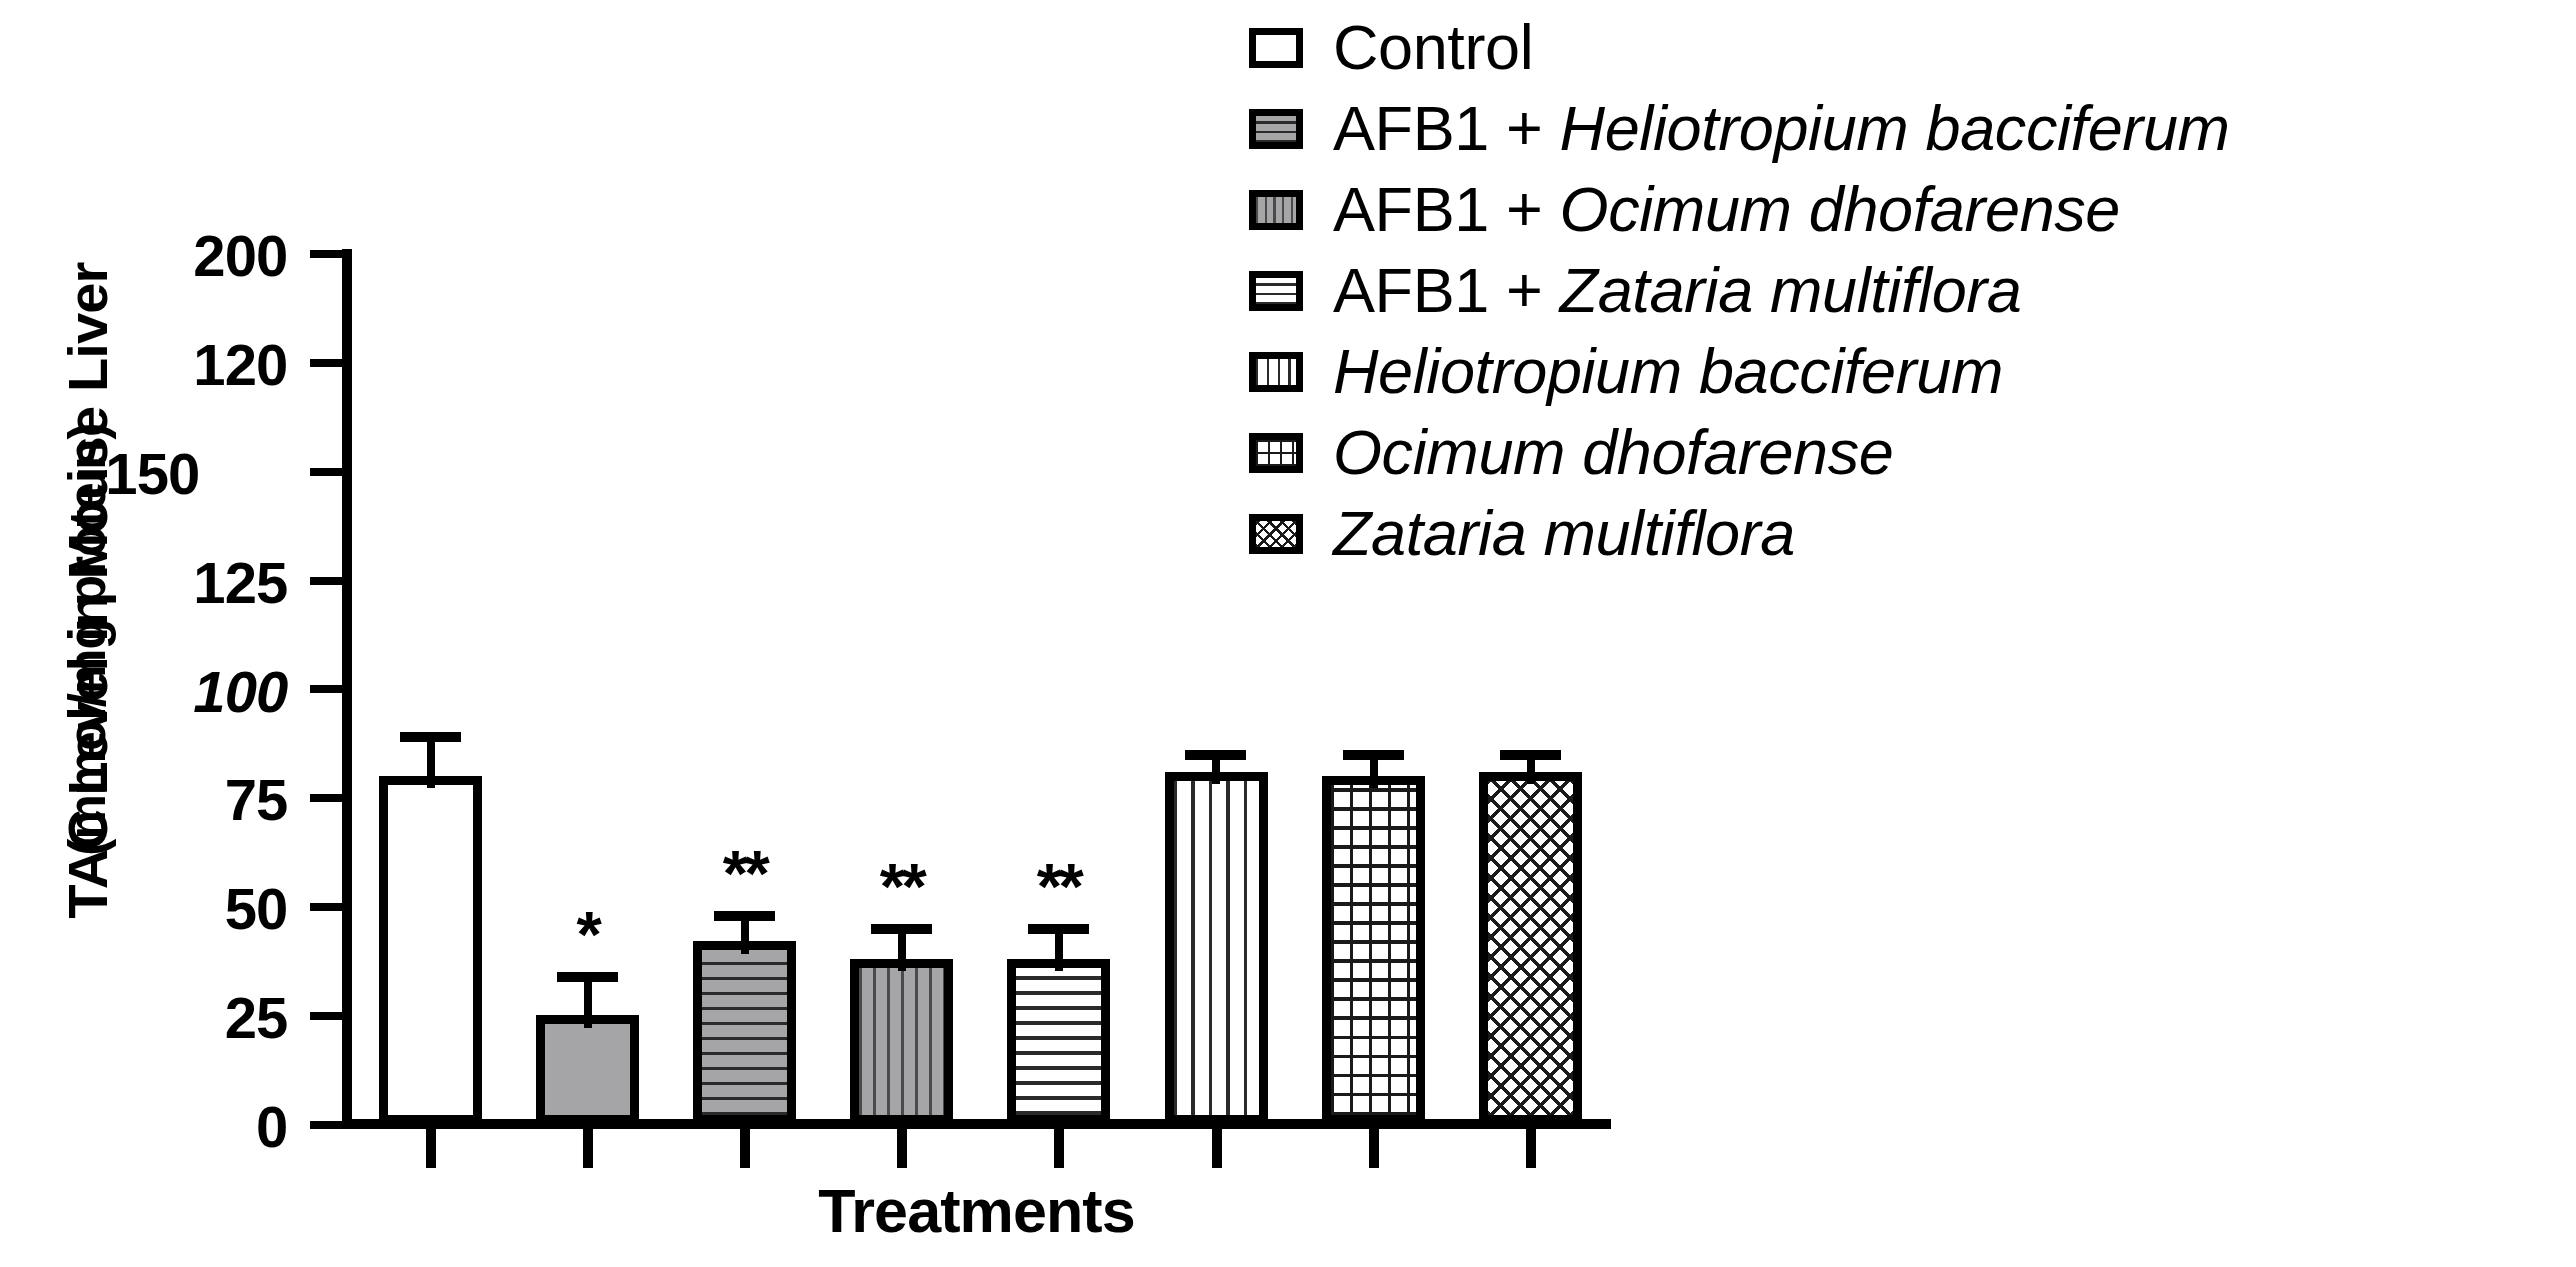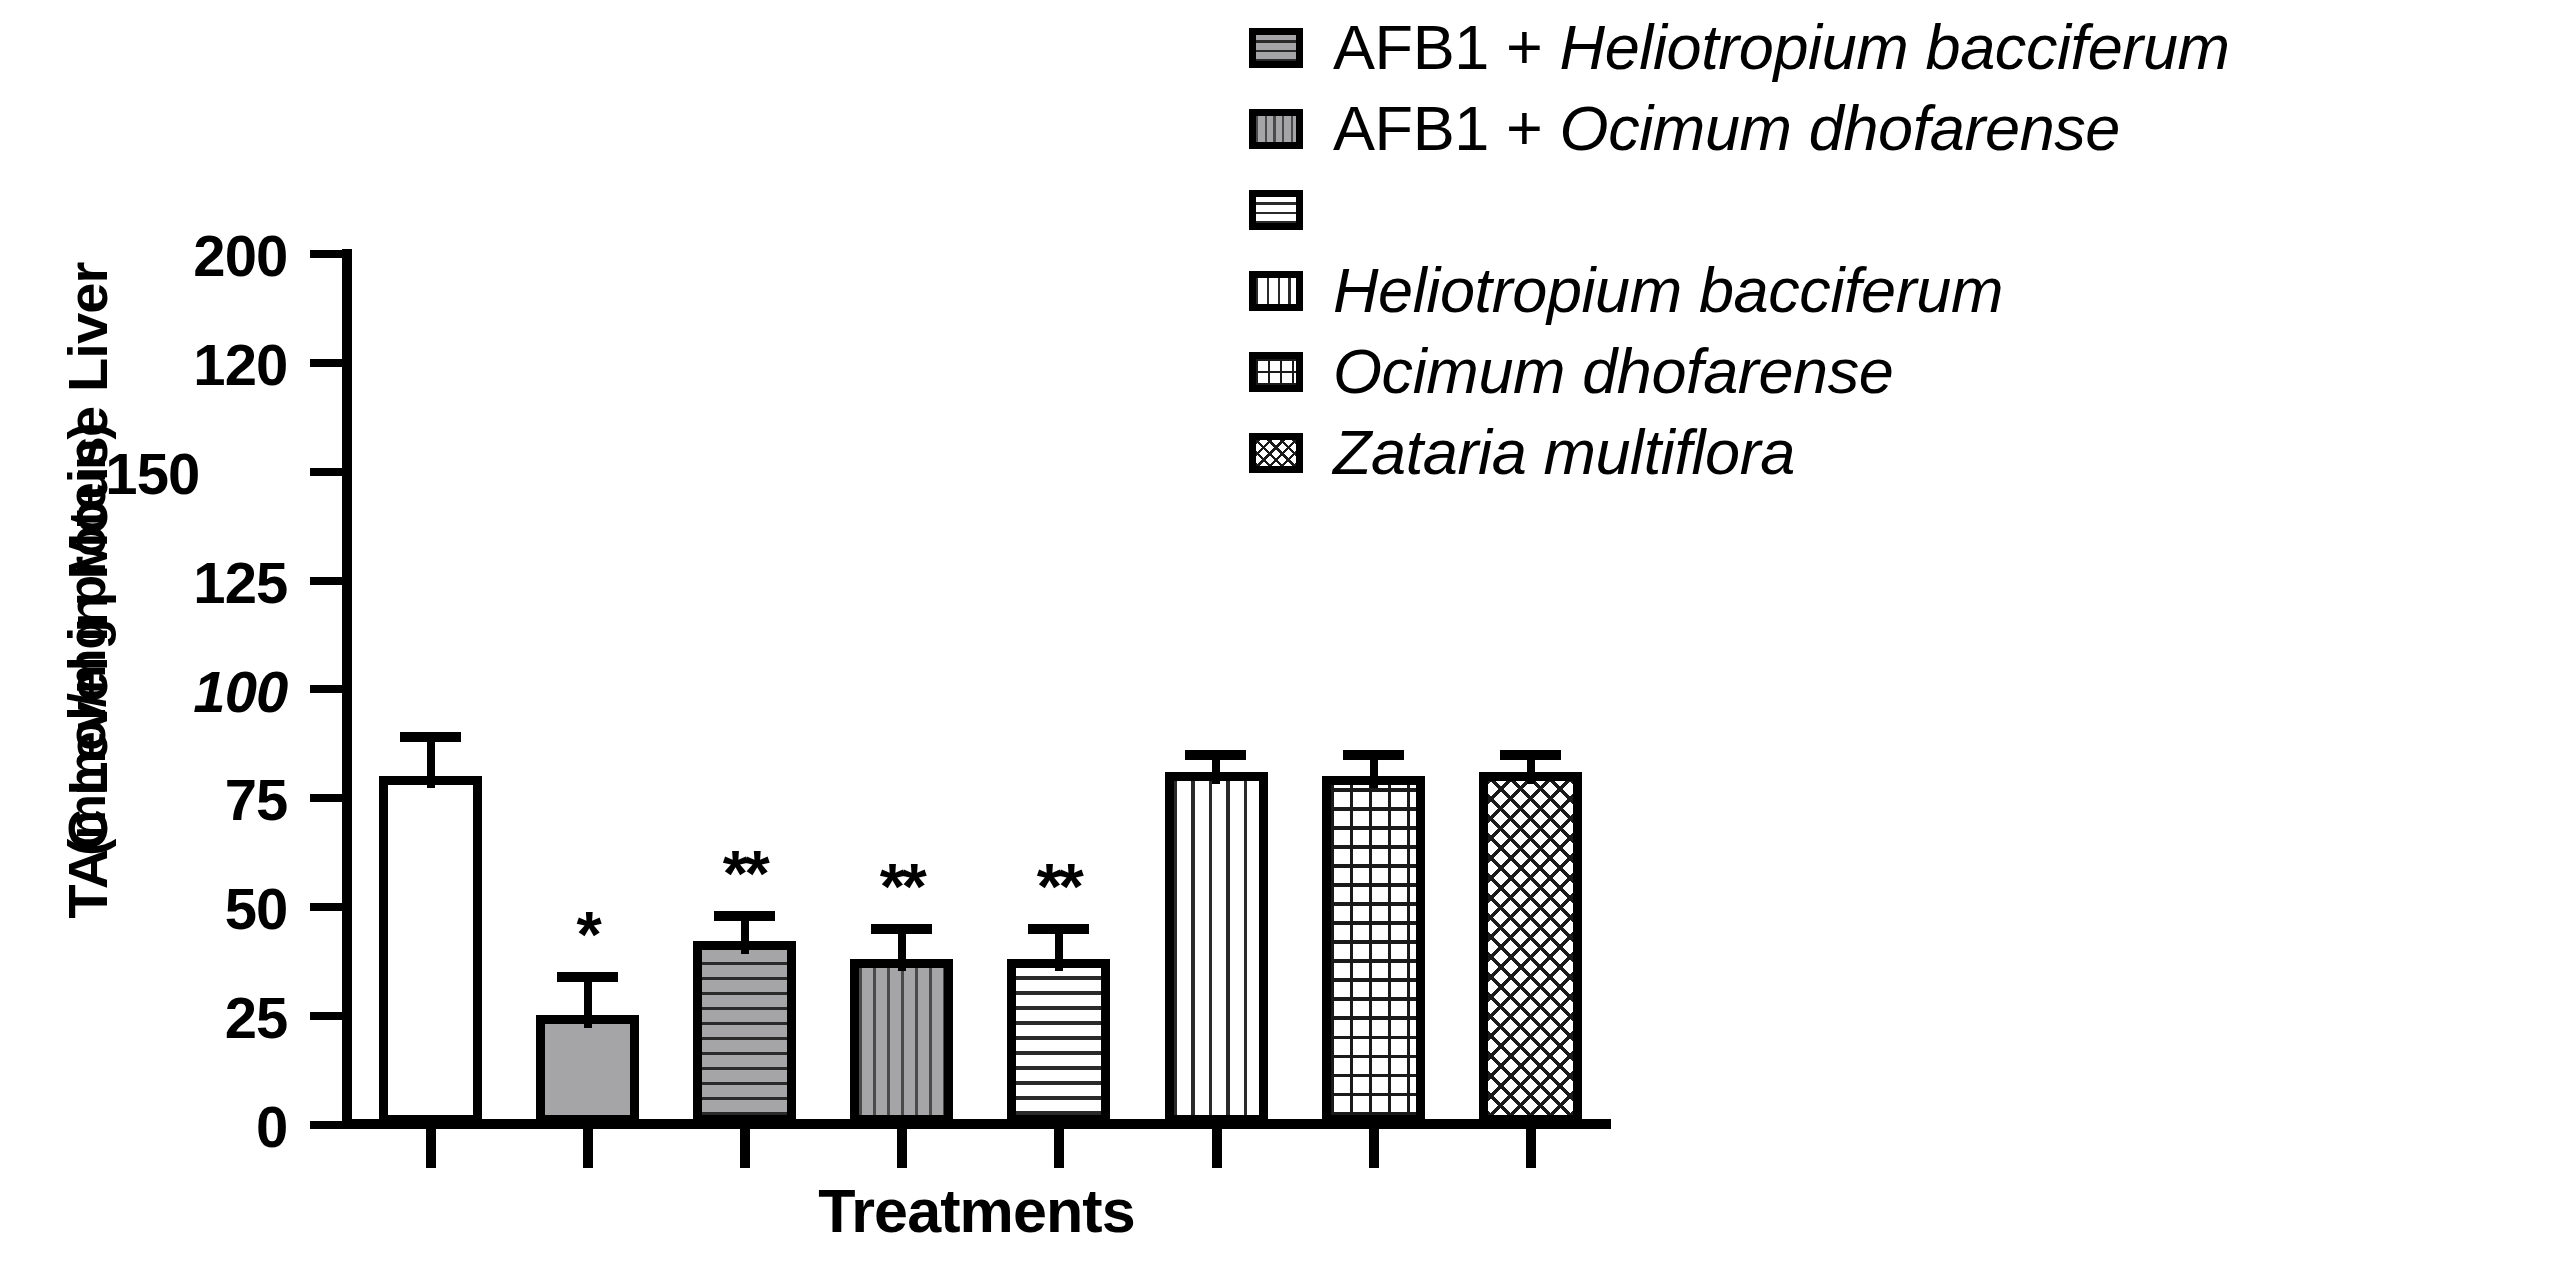--- a/index.html
+++ b/index.html
@@ -47,34 +47,41 @@
 
   #xlab{position:absolute;left:342px;top:1176px;width:1269px;text-align:center;
         font-size:61px;font-weight:bold;letter-spacing:-0.9px;}
 </style>
 </head>
 <body>
 
 <div id="legend">
     <div class="legend-row">
       <div class="swatch">
+        <div class="sw-inner" style="background: rgb(255, 255, 255);"></div>
+      </div>
+      <div class="legend-label"><span>Control</span></div>
+    </div>
+    <div class="legend-row">
+      <div class="swatch">
         <div class="sw-inner" style="background: repeating-linear-gradient(0deg, rgb(42, 42, 42) 0px, rgb(42, 42, 42) 2.2px, rgb(165, 165, 168) 2.2px, rgb(165, 165, 168) 9.2px) rgb(165, 165, 168);"></div>
       </div>
       <div class="legend-label"><span>AFB1 + </span><span class="ital">Heliotropium bacciferum</span></div>
     </div>
     <div class="legend-row">
       <div class="swatch">
         <div class="sw-inner" style="background: repeating-linear-gradient(90deg, rgb(74, 74, 74) 0px, rgb(74, 74, 74) 2.2px, rgb(165, 165, 168) 2.2px, rgb(165, 165, 168) 8.7px) rgb(165, 165, 168);"></div>
       </div>
       <div class="legend-label"><span>AFB1 + </span><span class="ital">Ocimum dhofarense</span></div>
     </div>
     <div class="legend-row">
       <div class="swatch">
         <div class="sw-inner" style="background: repeating-linear-gradient(0deg, rgb(42, 42, 42) 0px, rgb(42, 42, 42) 2.2px, rgb(255, 255, 255) 2.2px, rgb(255, 255, 255) 9.2px) rgb(255, 255, 255);"></div>
       </div>
+      <div class="legend-label"><span>AFB1 + </span><span class="ital">Zataria multiflora</span></div>
     </div>
     <div class="legend-row">
       <div class="swatch">
         <div class="sw-inner" style="background: repeating-linear-gradient(90deg, rgb(42, 42, 42) 0px, rgb(42, 42, 42) 2.2px, rgb(255, 255, 255) 2.2px, rgb(255, 255, 255) 10.8px) rgb(255, 255, 255);"></div>
       </div>
       <div class="legend-label"><span class="ital">Heliotropium bacciferum</span></div>
     </div>
     <div class="legend-row">
       <div class="swatch">
         <div class="sw-inner" style="background: repeating-linear-gradient(0deg, rgb(26, 26, 26) 0px, rgb(26, 26, 26) 2.2px, transparent 2.2px, transparent 12px), repeating-linear-gradient(90deg, rgb(26, 26, 26) 0px, rgb(26, 26, 26) 2.2px, transparent 2.2px, transparent 12px) rgb(255, 255, 255);"></div>

